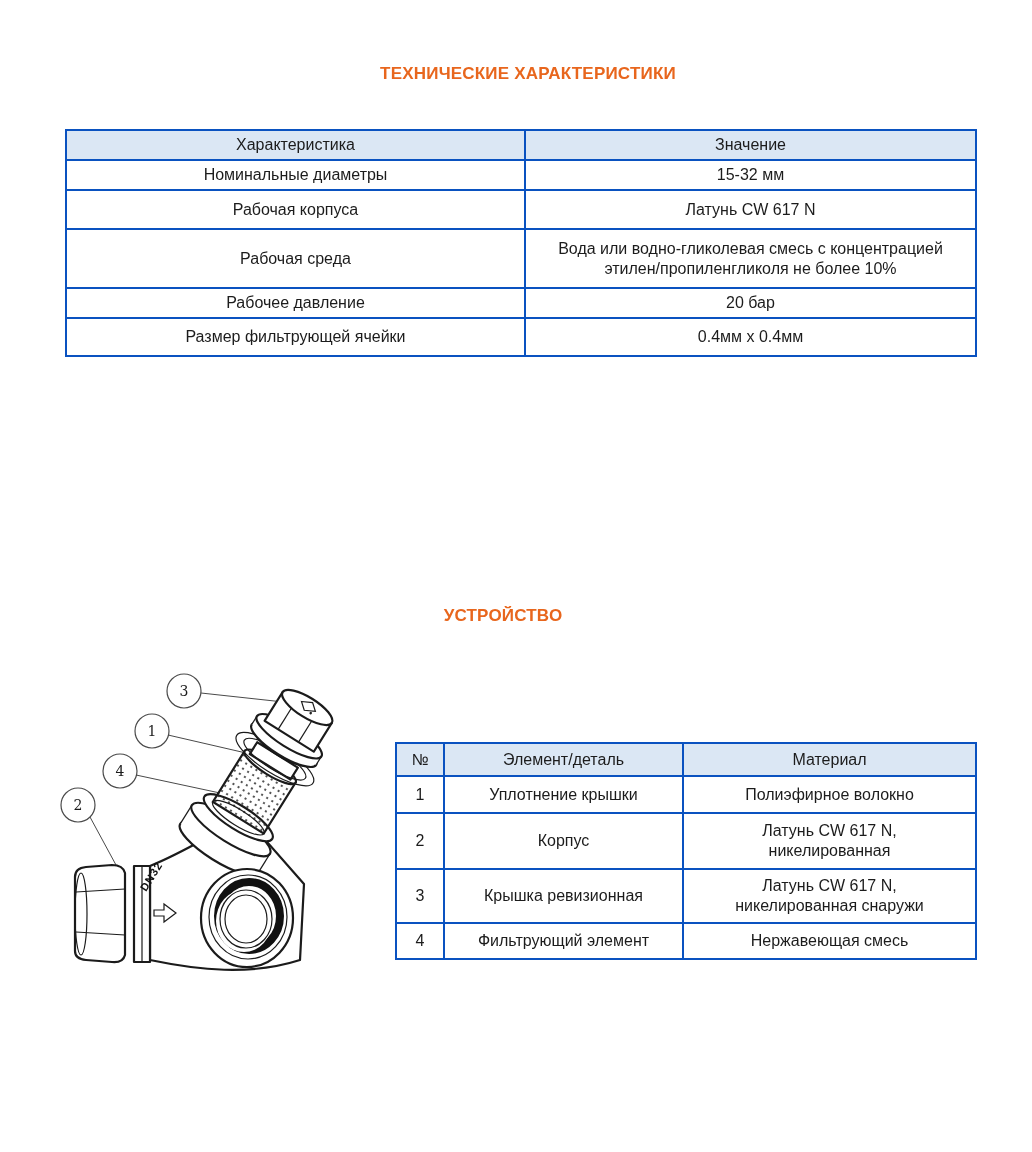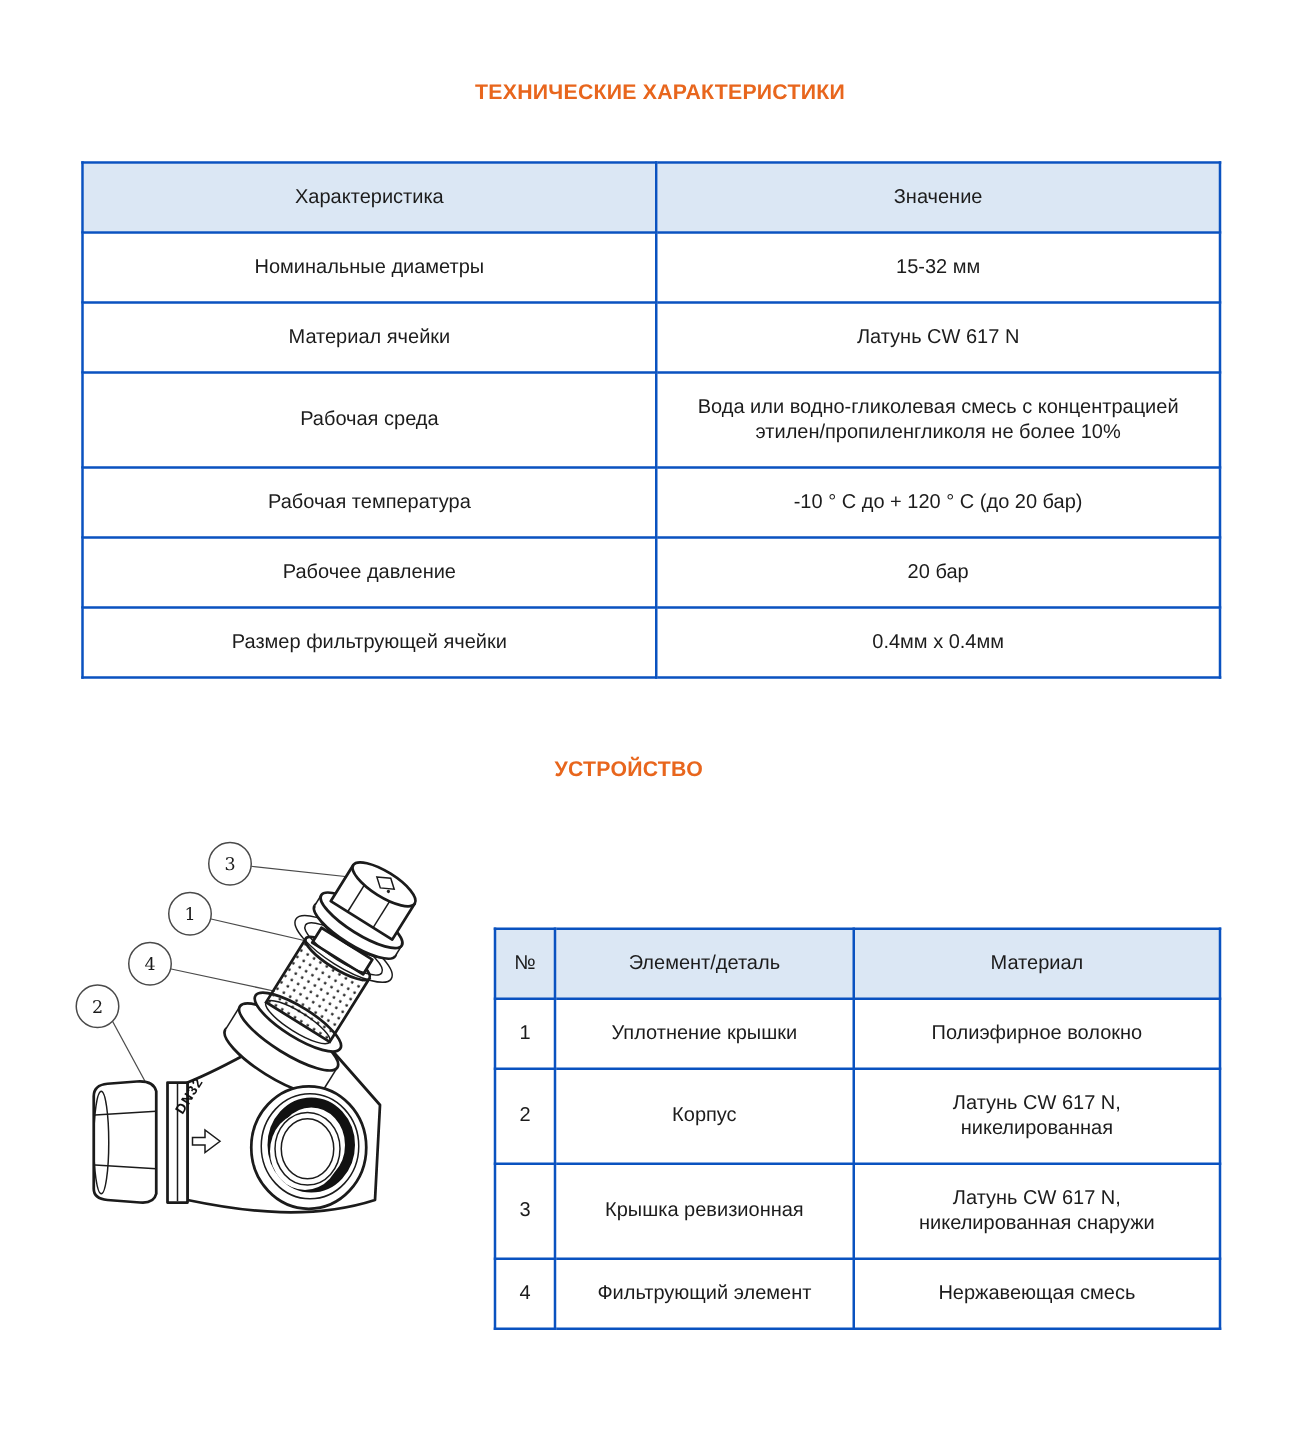--- a/index.html
+++ b/index.html
@@ -16,21 +16,21 @@
     letter-spacing:.2px;
   }
   #title1{top:64px;padding-left:24px;}
   #title2{top:606px;width:990px;padding-left:16px;}
 
   table{border-collapse:collapse;table-layout:fixed;}
   td,th{
     border:2px solid #0a52c0;
     font-size:16px;font-weight:normal;color:#1c1c1c;
     text-align:center;vertical-align:middle;
-    padding:17px 8px;line-height:1.25;
+    padding:4px 8px;line-height:1.25;
     white-space:pre-line;overflow:hidden;
   }
   .thead-row th{background:#dbe7f4;}
 
   #specs-table{position:absolute;left:65px;top:129px;width:910px;}
   #parts-table{position:absolute;left:395px;top:742px;width:580px;}
 
   #drawing-wrap{position:absolute;left:50px;top:660px;width:340px;height:330px;}
 
   .ln{stroke:#1b1b1b;stroke-width:2.2;fill:#ffffff;stroke-linejoin:round;}
@@ -61,31 +61,27 @@
     <tbody>
       <tr class="thead-row" style="height:29px">
         <th>Характеристика</th>
         <th>Значение</th>
       </tr>
       <tr style="height:24px">
         <td>Номинальные диаметры</td>
         <td>15-32 мм</td>
       </tr>
       <tr style="height:39px">
-        <td>Материал ячейки</td>
+        <td>Рабочая корпуса</td>
         <td>Латунь CW 617 N</td>
       </tr>
       <tr style="height:59px">
         <td>Рабочая среда</td>
         <td>Вода или водно-гликолевая смесь с концентрацией
 этилен/пропиленгликоля не более 10%</td>
-      </tr>
-      <tr style="height:42px">
-        <td>Рабочая температура</td>
-        <td>-10 ° C до + 120 ° C (до 20 бар)</td>
       </tr>
       <tr style="height:29px">
         <td>Рабочее давление</td>
         <td>20 бар</td>
       </tr>
       <tr style="height:38px">
         <td>Размер фильтрующей ячейки</td>
         <td>0.4мм x 0.4мм</td>
       </tr>
     </tbody>

